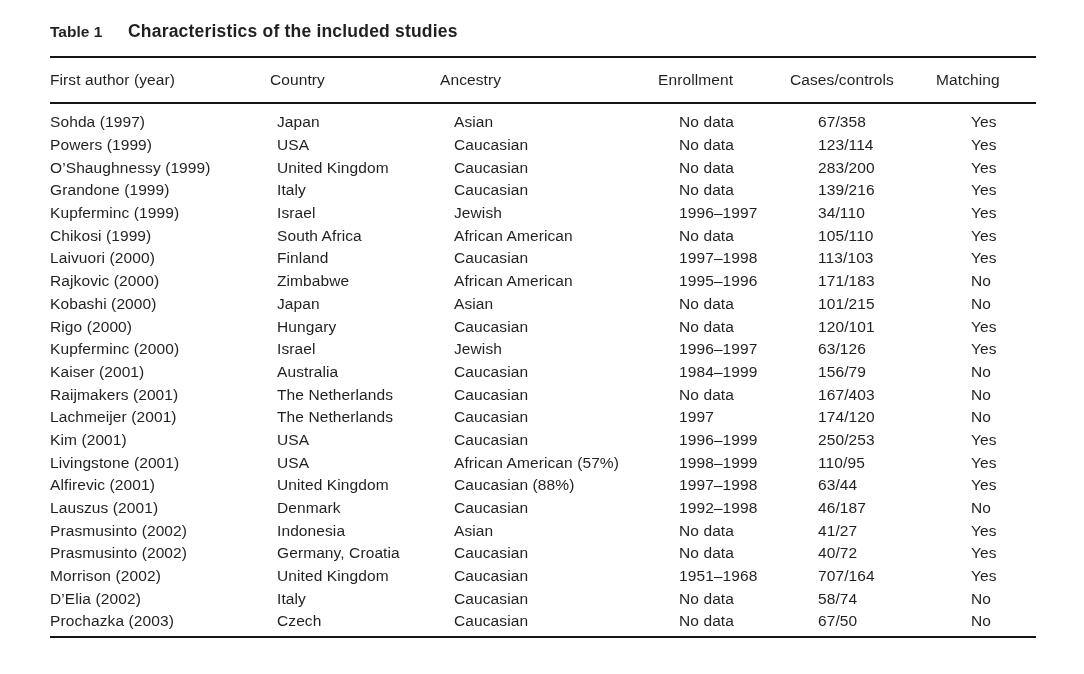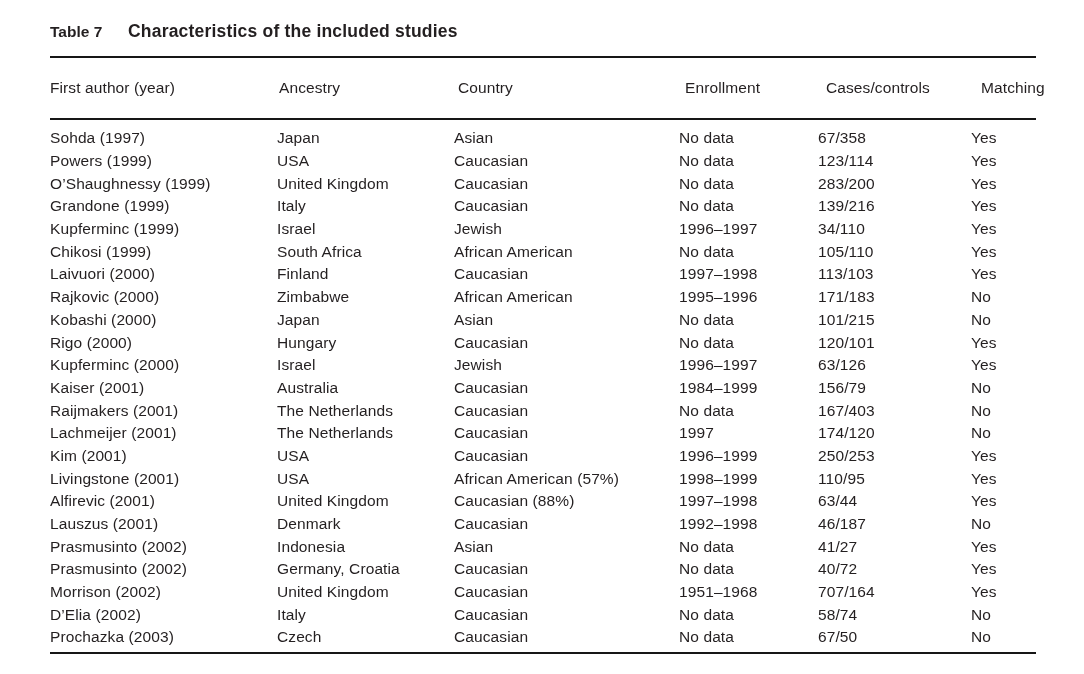--- a/index.html
+++ b/index.html
@@ -39,24 +39,23 @@
   .rule {
     height: 2px;
     background: #161616;
   }
   .grid-row {
     display: grid;
     grid-template-columns: 220px 170px 218px 132px 146px 100px;
     align-items: center;
   }
   .header-row {
-    height: 60px;
+    height: 44px;
     font-size: 15.5px;
     font-weight: 400;
-    gap: 9px;
   }
   .body {
     padding: 7px 0 3px 0;
   }
   .row {
     height: 22.7px;
     font-size: 15.5px;
     gap: 7px;
   }
   .cell {
@@ -65,30 +64,30 @@
     letter-spacing: 0.1px;
   }
 </style>
 </head>
 <body>
 
 <div class="page" style="background: rgb(255, 255, 255); color: rgb(35, 31, 32);">
   <div class="table-figure">
 
     <div class="caption">
-      <span class="caption-label">Table 7</span>
+      <span class="caption-label">Table 1</span>
       <span class="caption-title">Characteristics of the included studies</span>
     </div>
 
     <div class="rule" style="background: rgb(22, 22, 22);"></div>
 
     <div class="grid-row header-row" id="header-row">
         <span class="cell">First author (year)</span>
+        <span class="cell">Country</span>
         <span class="cell">Ancestry</span>
-        <span class="cell">Country</span>
         <span class="cell">Enrollment</span>
         <span class="cell">Cases/controls</span>
         <span class="cell">Matching</span>
       </div>
 
     <div class="rule" style="background: rgb(22, 22, 22);"></div>
 
     <div class="body" id="table-body">
         <div class="grid-row row">
           <span class="cell">Sohda (1997)</span>

